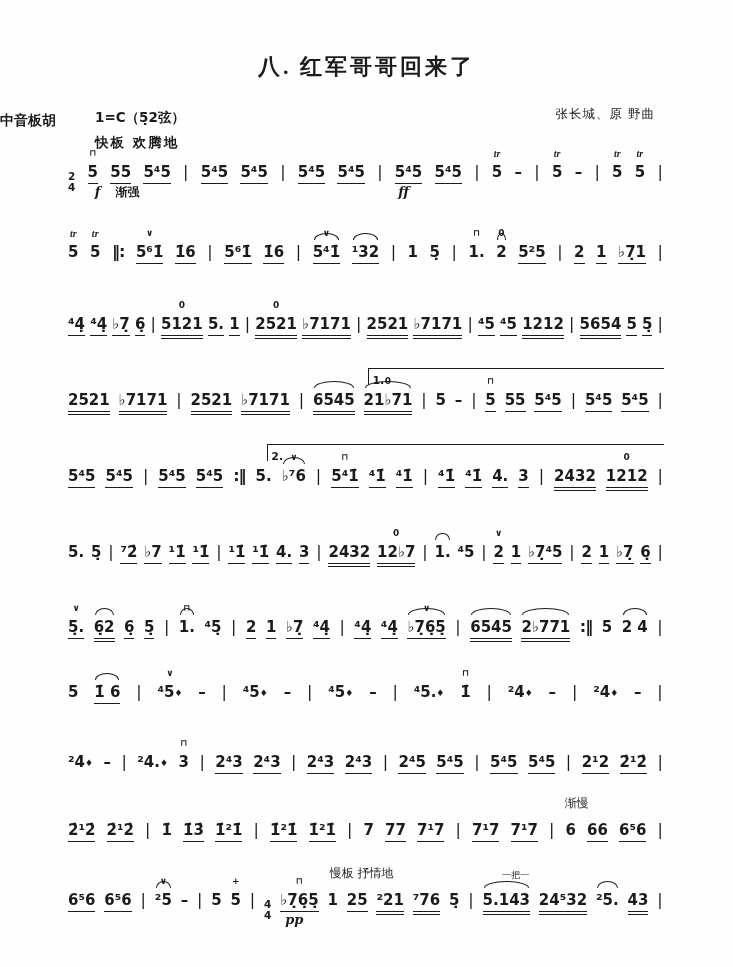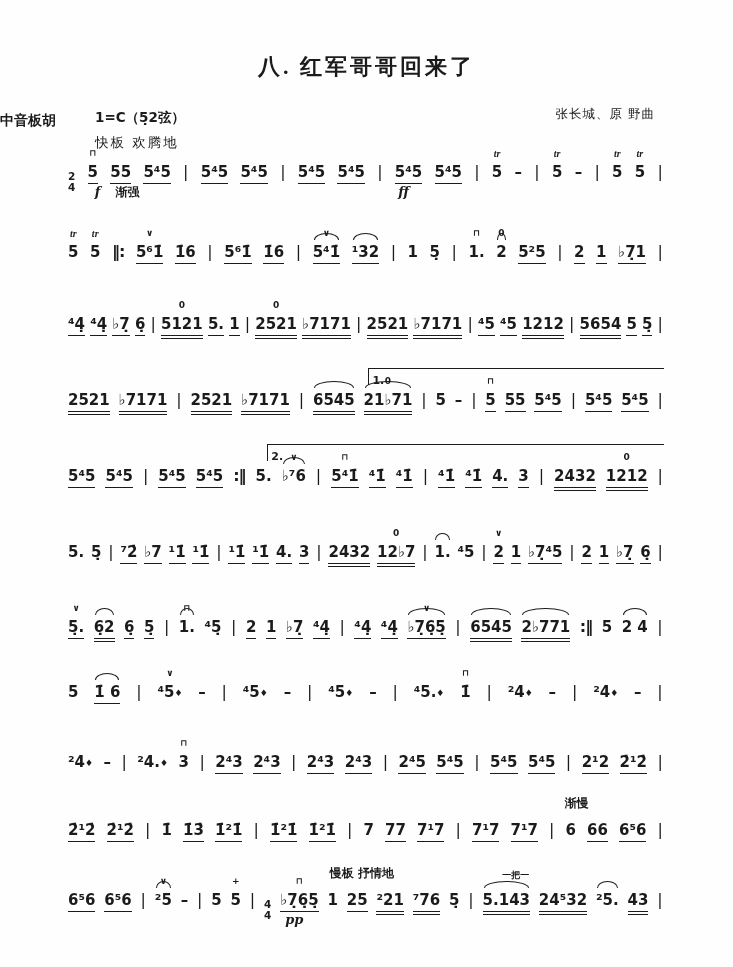--- a/index.html
+++ b/index.html
@@ -14,21 +14,21 @@
     position:absolute;top:52px;left:0;width:100%;text-align:center;
     font-size:22px;font-weight:bold;letter-spacing:3px;
     font-family:"Liberation Serif","DejaVu Serif",serif;
   }
   .subtitle{
     position:absolute;top:92px;left:0;width:100%;
     font-size:14px;font-weight:bold;margin-top:20px;
   }
   .keysig{position:absolute;top:109px;left:95px;font-size:13.5px;font-weight:bold;}
   .composer{position:absolute;top:106px;right:78px;font-size:12.5px;letter-spacing:1px;margin-left:15px;}
-  .tempo{position:absolute;top:134px;left:95px;font-size:13.5px;font-weight:normal;letter-spacing:2px;}
+  .tempo{position:absolute;top:134px;left:95px;font-size:13.5px;font-weight:bold;letter-spacing:2px;}
 
   .line{
     position:absolute;left:68px;right:70px;height:22px;
     display:flex;justify-content:space-between;align-items:baseline;
   }
   .cell{
     position:relative;font-weight:bold;font-size:15px;line-height:22px;
     white-space:nowrap;
   }
   .u1{border-bottom:1.5px solid #1b1b1b;}
@@ -45,21 +45,21 @@
     position:absolute;top:-12px;left:50%;transform:translateX(-50%);
     font-size:9px;font-weight:bold;line-height:1;letter-spacing:0;
   }
   .sup.tr{font-style:italic;font-family:Liberation Serif, serif;font-size:10px;}
   .arc{
     position:absolute;left:1px;right:1px;top:-8px;height:6px;
     border:1.5px solid #1b1b1b;border-bottom:none;
     border-radius:50% 50% 0 0 / 100% 100% 0 0;
   }
   .dia{font-size:9px;vertical-align:1px;}
-  .ann-above{position:absolute;top:-24px;font-size:12px;font-weight:bold;white-space:nowrap;}
+  .ann-above{position:absolute;top:-24px;font-size:12px;font-weight:normal;white-space:nowrap;}
   .ann-above.small{font-size:9px;top:-20px;}
   .ann-below{position:absolute;top:23px;font-size:12px;font-weight:bold;white-space:nowrap;}
   .dyn{font-style:italic;font-family:"DejaVu Serif",serif;font-size:13px;}
   .bracket{
     position:absolute;top:-21px;height:16px;
     border-top:1.5px solid #1b1b1b;border-left:1.5px solid #1b1b1b;
   }
   .bracket-label{font-size:11px;font-weight:bold;padding-left:3px;line-height:1;display:inline-block;}
 </style>
 </head>

